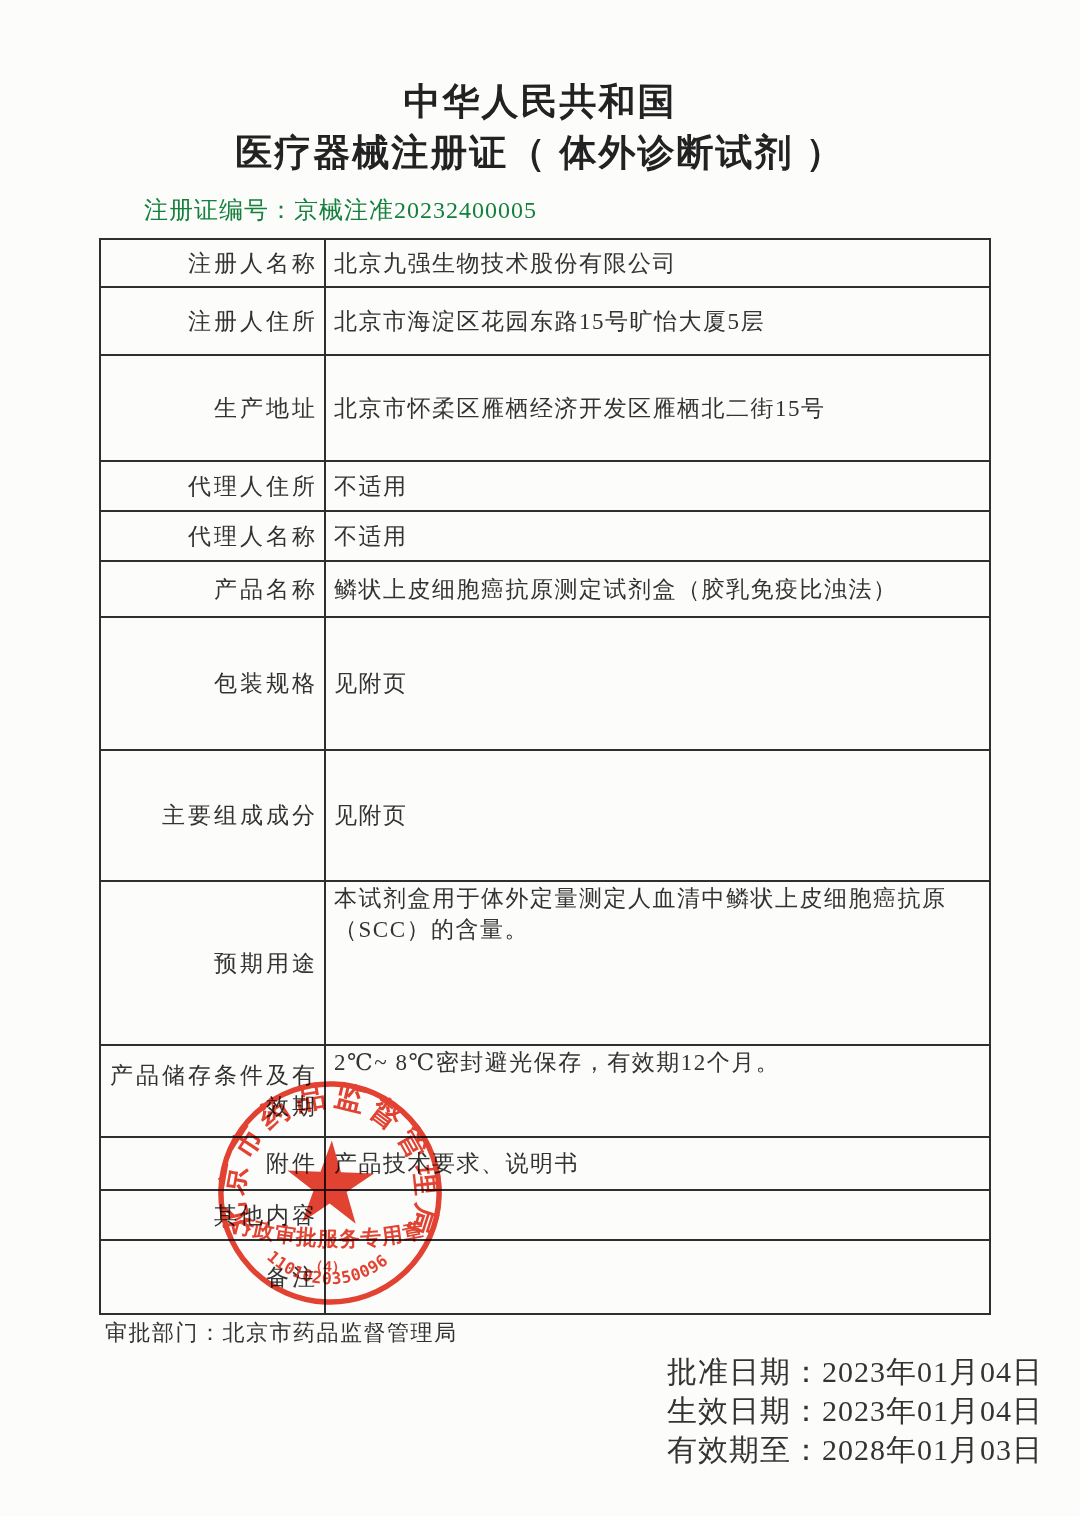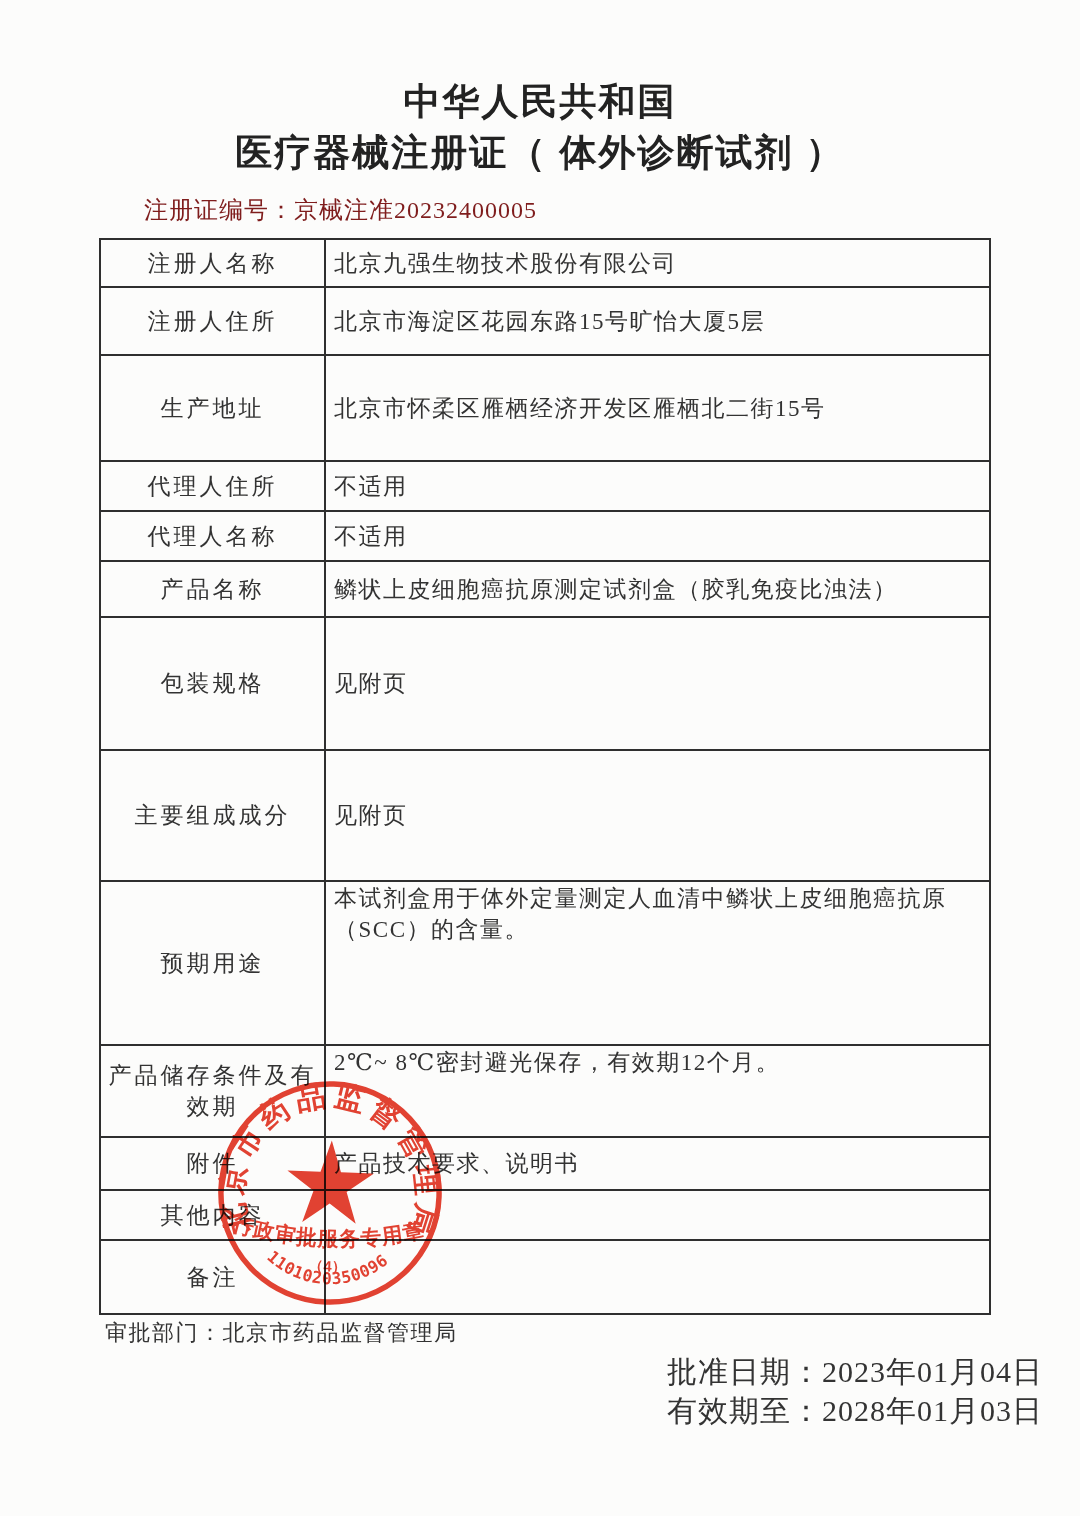--- a/index.html
+++ b/index.html
@@ -21,39 +21,39 @@
     text-align: center;
     font-family: "Liberation Sans", "DejaVu Sans", sans-serif;
     font-weight: 700;
     font-size: 37px;
     letter-spacing: 2px;
     line-height: 51px;
     color: #222;
   }
   .regno-line {
     position: absolute; top: 194px; left: 144px;
-    font-size: 24px; letter-spacing: 1px; color: #7f1d1d;
+    font-size: 24px; letter-spacing: 1px; color: #15803d;
   }
 
   
   table.cert {
     position: absolute; top: 238px; left: 99px;
     width: 892px;
     border-collapse: collapse;
     table-layout: fixed;
   }
   table.cert th, table.cert td {
     border: 2px solid var(--line);
     font-weight: normal;
     font-size: 23px;
     vertical-align: middle;
   }
   table.cert th {
     width: 225px;
-    text-align: center;
+    text-align: right;
     letter-spacing: 3px;
     padding: 2px 6px;
     color: #333;
   }
   table.cert td {
     padding: 2px 10px 2px 8px;
     letter-spacing: 1.5px;
     color: #333;
     line-height: 31px;
   }
@@ -195,17 +195,20 @@
 
   <div class="footer-left">
     <span>审批部门：</span><span>北京市药品监督管理局</span>
   </div>
 
   <div class="footer-dates">
     <div class="date-row">
       <span>批准日期：</span><span>2023年01月04日</span>
     </div>
     <div class="date-row">
+      <span>生效日期：</span><span>2023年01月04日</span>
+    </div>
+    <div class="date-row">
       <span>有效期至：</span><span>2028年01月03日</span>
     </div>
   </div>
 
 </div>
 
 </body></html>

